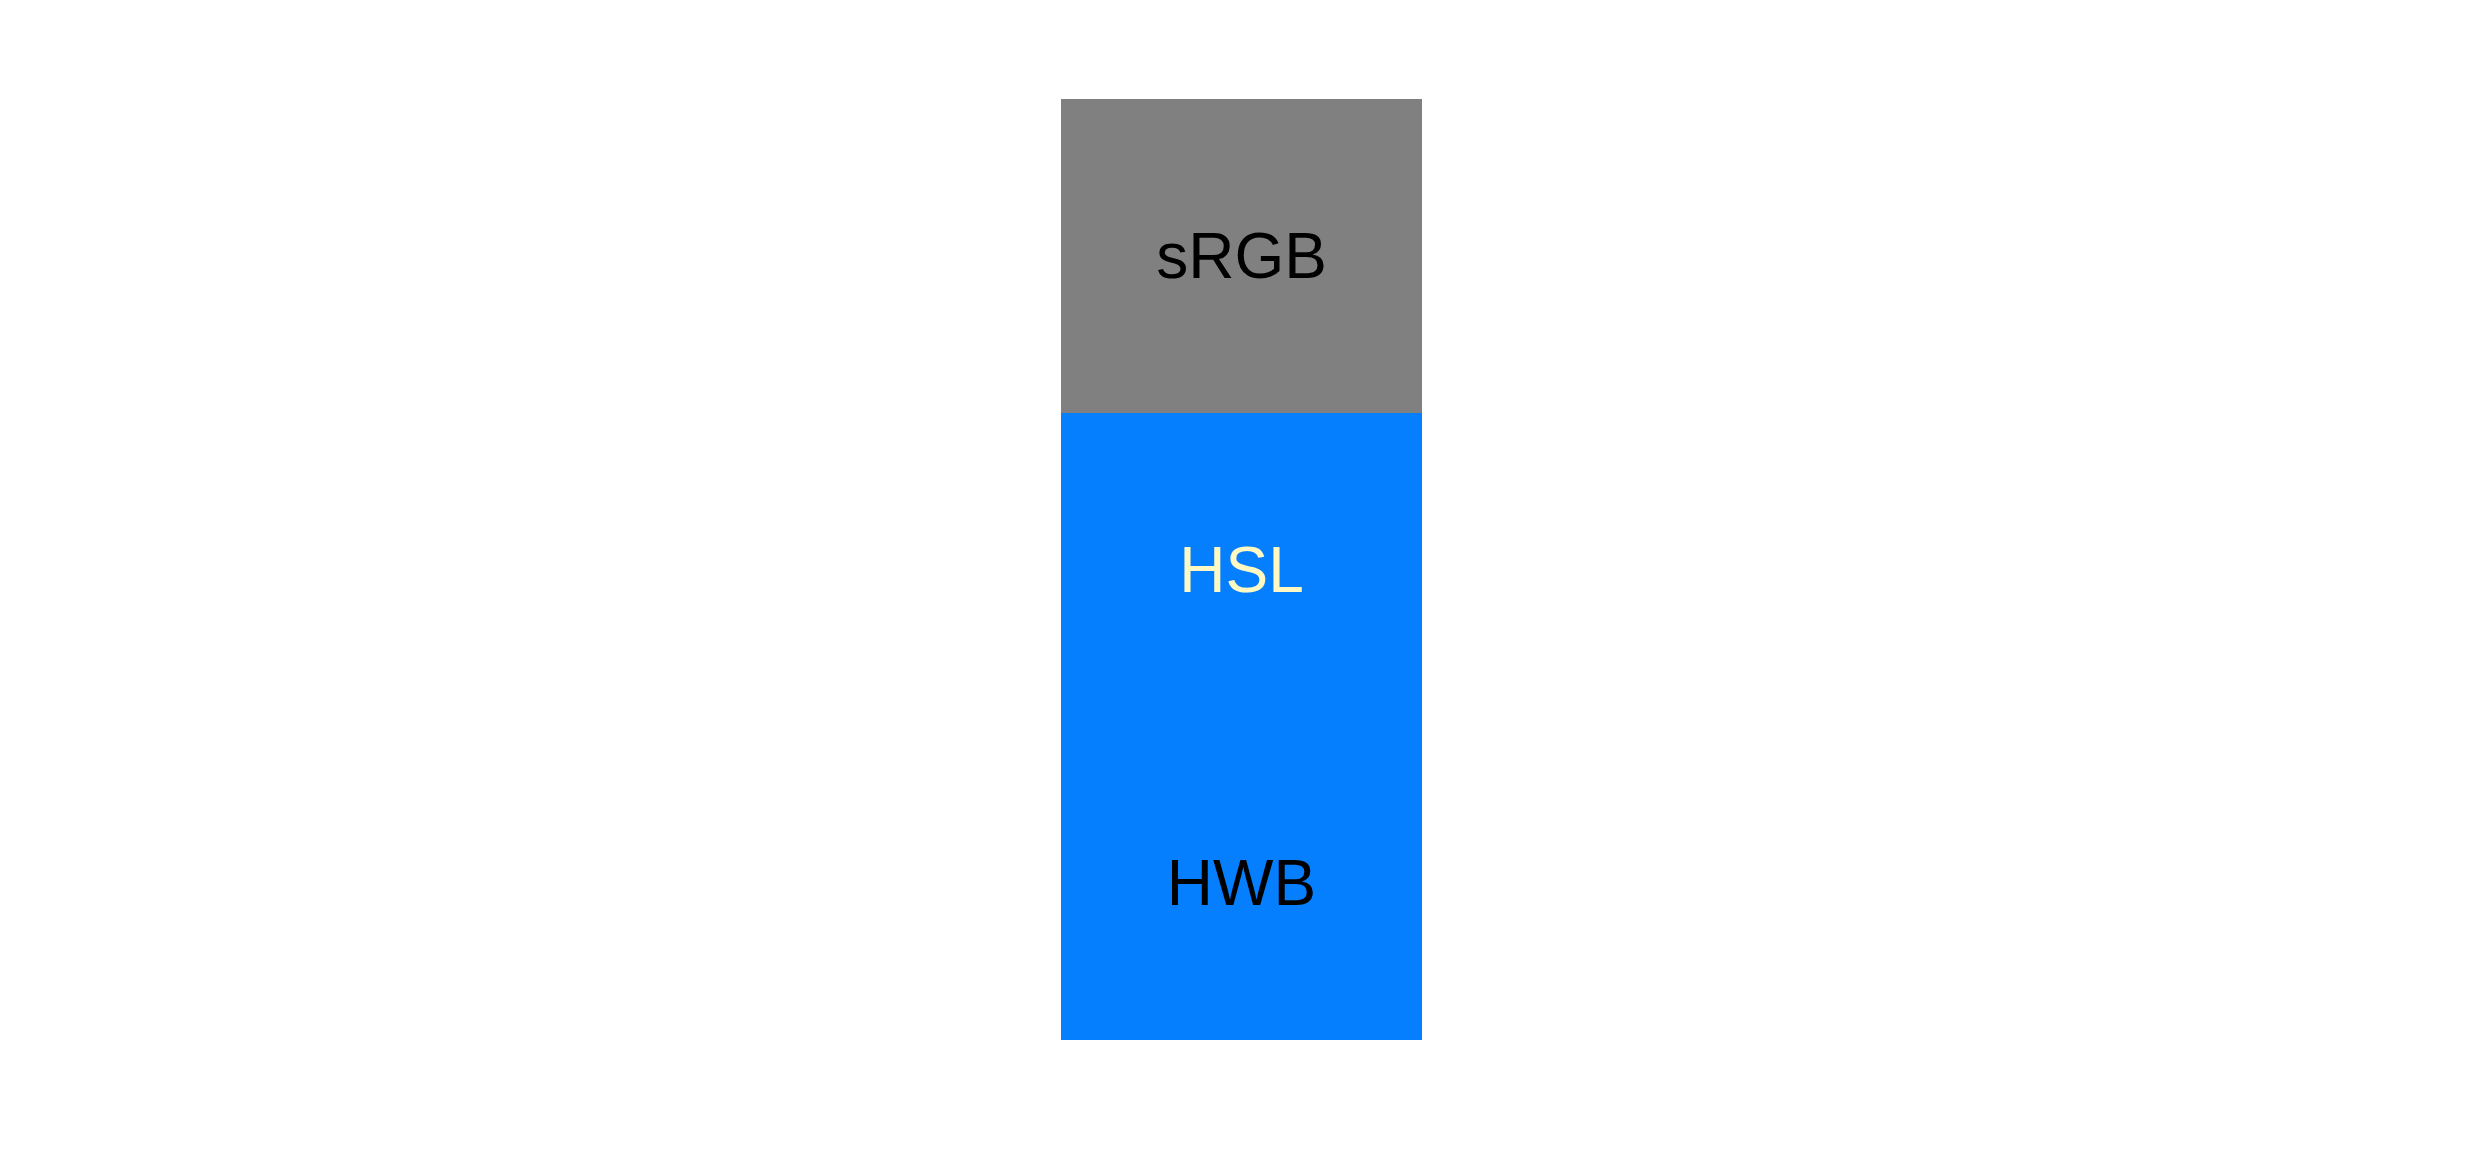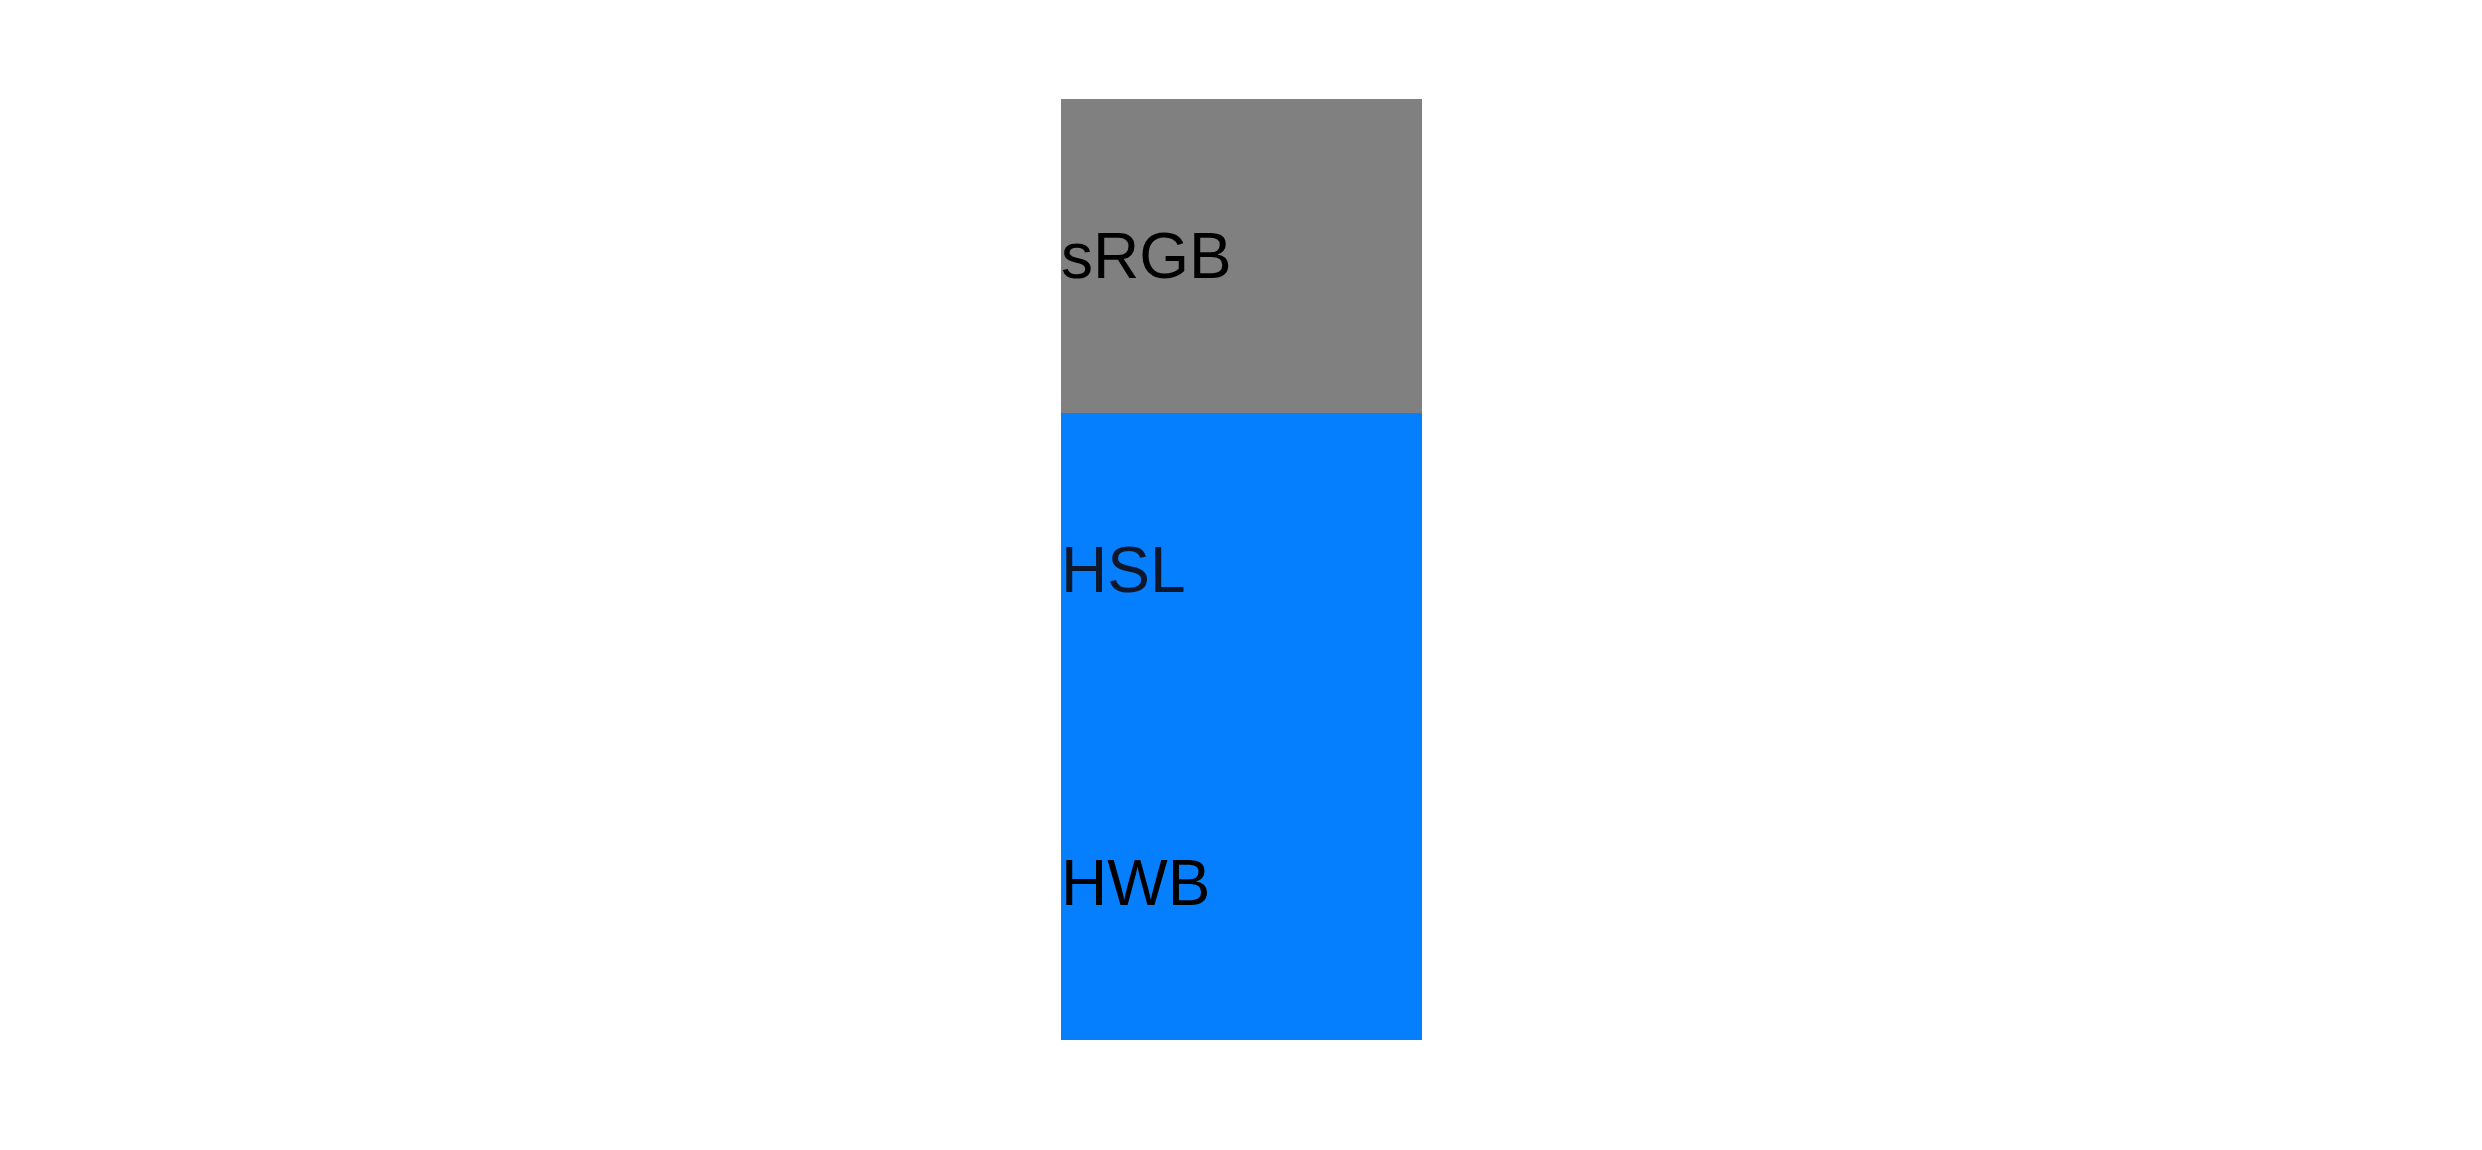--- a/index.html
+++ b/index.html
@@ -31,20 +31,21 @@
     width: 361px;
     height: 941px;
     display: flex;
     flex-direction: column;
   }
 
   .swatch {
     flex: 1 1 0;
     display: flex;
     align-items: center;
+    justify-content: center;
     position: relative;
   }
 
   .swatch-label {
     font-family: "Liberation Sans", sans-serif;
     font-size: 64px;
     font-weight: 400;
     line-height: 1;
     letter-spacing: 0px;
     color: #000000;
@@ -60,21 +61,21 @@
 <div id="page-root">
 
   <div class="swatch-stack" style="left: 1061px; top: 99px; width: 361px; height: 941px;">
 
     <div class="swatch" style="background-color: rgb(128, 128, 128);">
       <span class="swatch-label" style="color: rgb(0, 0, 0); font-size: 64px;">sRGB</span>
     </div>
 
 
     <div class="swatch" style="background-color: rgb(6, 127, 255);">
-      <span class="swatch-label" style="color: #0f172a; font-size: 64px;">HSL</span>
+      <span class="swatch-label" style="color: #fef9c3; font-size: 64px;">HSL</span>
     </div>
 
     <div class="swatch" style="background-color: rgb(6, 127, 255);">
       <span class="swatch-label" style="color: rgb(0, 0, 0); font-size: 64px;">HWB</span>
     </div>
 
   </div>
 
 </div>
 

